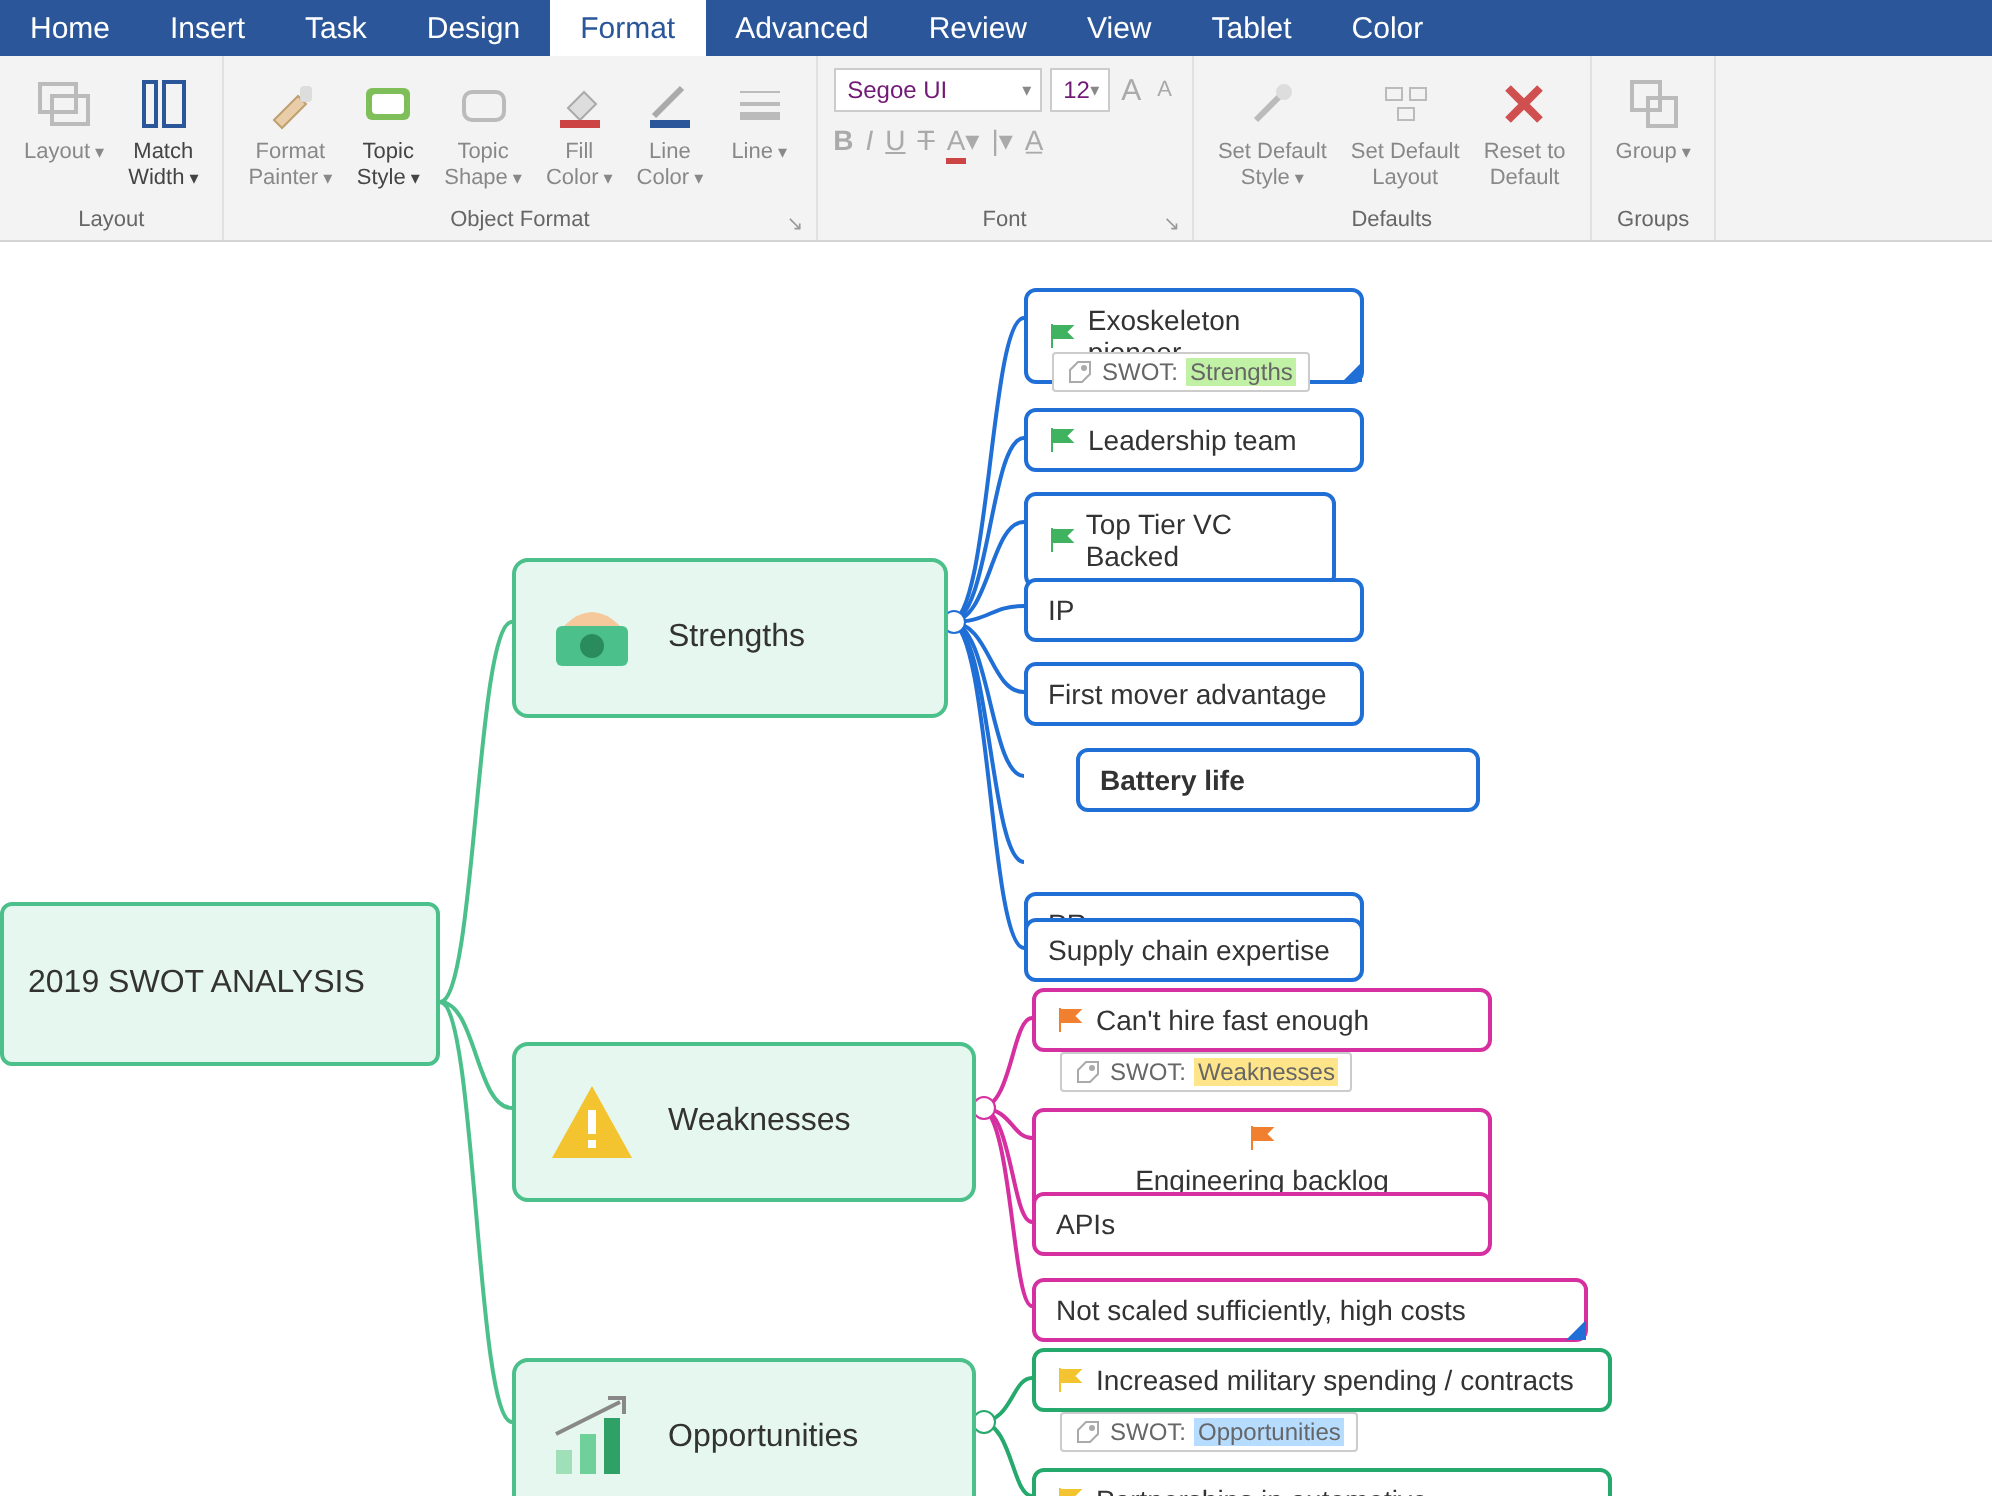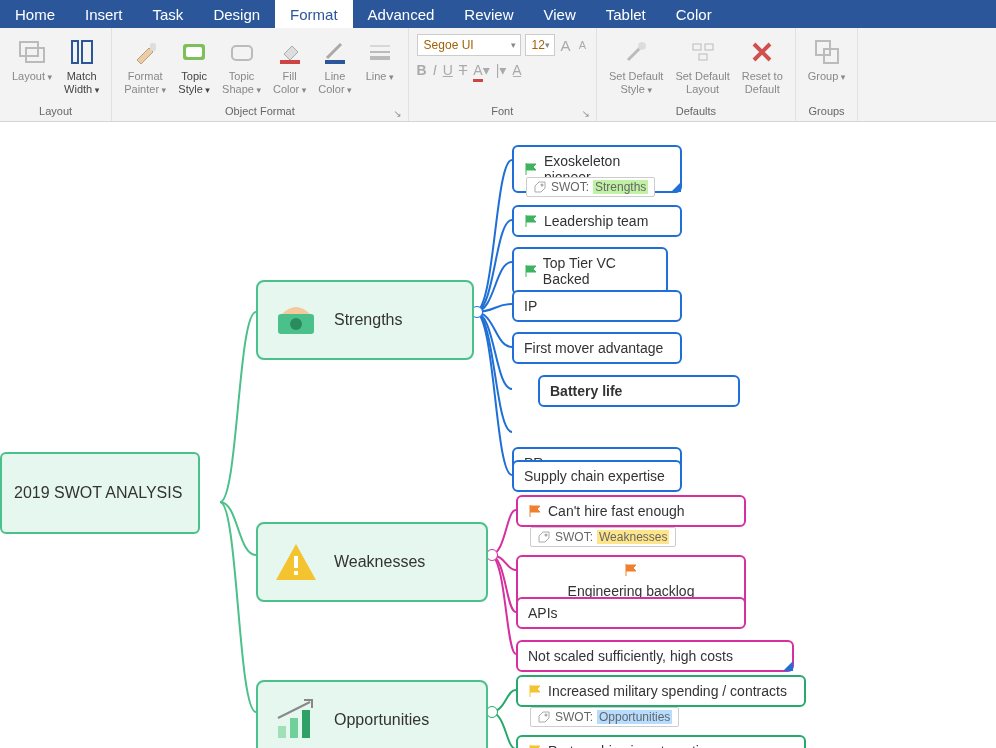--- a/index.html
+++ b/index.html
@@ -17,33 +17,33 @@
 .ribbon-group-label { text-align: center; font-size: 11px; color: #666; padding: 2px 0 4px 0; position: relative; }
 .ribbon-group-label .dialog-launcher { position: absolute; right: 2px; bottom: 2px; font-size: 10px; color: #999; }
 
 .big-btn { display: flex; flex-direction: column; align-items: center; justify-content: flex-start; padding: 4px 6px; min-width: 40px; cursor: pointer; color: #888; }
 .big-btn.enabled { color: #444; }
 .big-btn .icon-box { height: 32px; width: 32px; display: flex; align-items: center; justify-content: center; }
 .big-btn .btn-label { font-size: 11px; text-align: center; line-height: 13px; margin-top: 2px; white-space: pre-line; }
 .dd::after { content: " \25BE"; font-size: 9px; }
 
 .font-row { display: flex; align-items: center; gap: 4px; padding: 2px; }
-.font-combo { border: 1px solid #ccc; background: #fff; height: 22px; font-size: 12px; color: #a16207; display: flex; align-items: center; padding: 0 18px 0 6px; position: relative; }
+.font-combo { border: 1px solid #ccc; background: #fff; height: 22px; font-size: 12px; color: #701a75; display: flex; align-items: center; padding: 0 18px 0 6px; position: relative; }
 .font-combo::after { content: "\25BE"; position: absolute; right: 4px; font-size: 9px; color: #888; }
 .font-name { width: 104px; }
 .font-size { width: 30px; }
 .font-sizer { color: #aaa; font-size: 13px; padding: 0 2px; cursor: pointer; }
 .font-row2 { display: flex; gap: 6px; padding: 4px 2px; color: #aaa; font-size: 14px; align-items: center; }
 .font-row2 span { cursor: pointer; }
 
 
 .canvas { position: relative; width: 996px; height: 628px; overflow: hidden; background: #fff; }
 
 .node { position: absolute; border: 2px solid; border-radius: 6px; background: #fff; padding: 6px 10px; font-size: 14px; color: #333; display: flex; align-items: center; gap: 6px; }
-.root-node { position: absolute; border: 2px solid #4cc08a; background: #e6f7ef; border-radius: 6px; padding: 30px 12px; font-size: 16px; font-weight: 500; color: #333; left: 0; top: 330px; width: 200px; }
+.root-node { position: absolute; border: 2px solid #4cc08a; background: #e6f7ef; border-radius: 6px; padding: 30px 12px; font-size: 16px; font-weight: 500; color: #333; left: 0; top: 330px; width: 220px; }
 .branch-node { border: 2px solid #4cc08a; background: #e6f7ef; border-radius: 8px; padding: 14px 14px; font-size: 16px; display: flex; align-items: center; gap: 14px; }
 .branch-node .branch-icon { width: 48px; height: 48px; display:flex; align-items:center; justify-content:center; }
 
 .leaf-blue { border-color: #1f6fd6; }
 .leaf-pink { border-color: #d62fa0; }
 .leaf-green { border-color: #26a96c; }
 
 .flag { width: 14px; height: 14px; display: inline-block; }
 
 .tag-row { position: absolute; border: 1px solid #ccc; background: #fff; padding: 2px 6px; font-size: 12px; color: #666; display: flex; align-items: center; gap: 4px; border-radius: 2px; }

